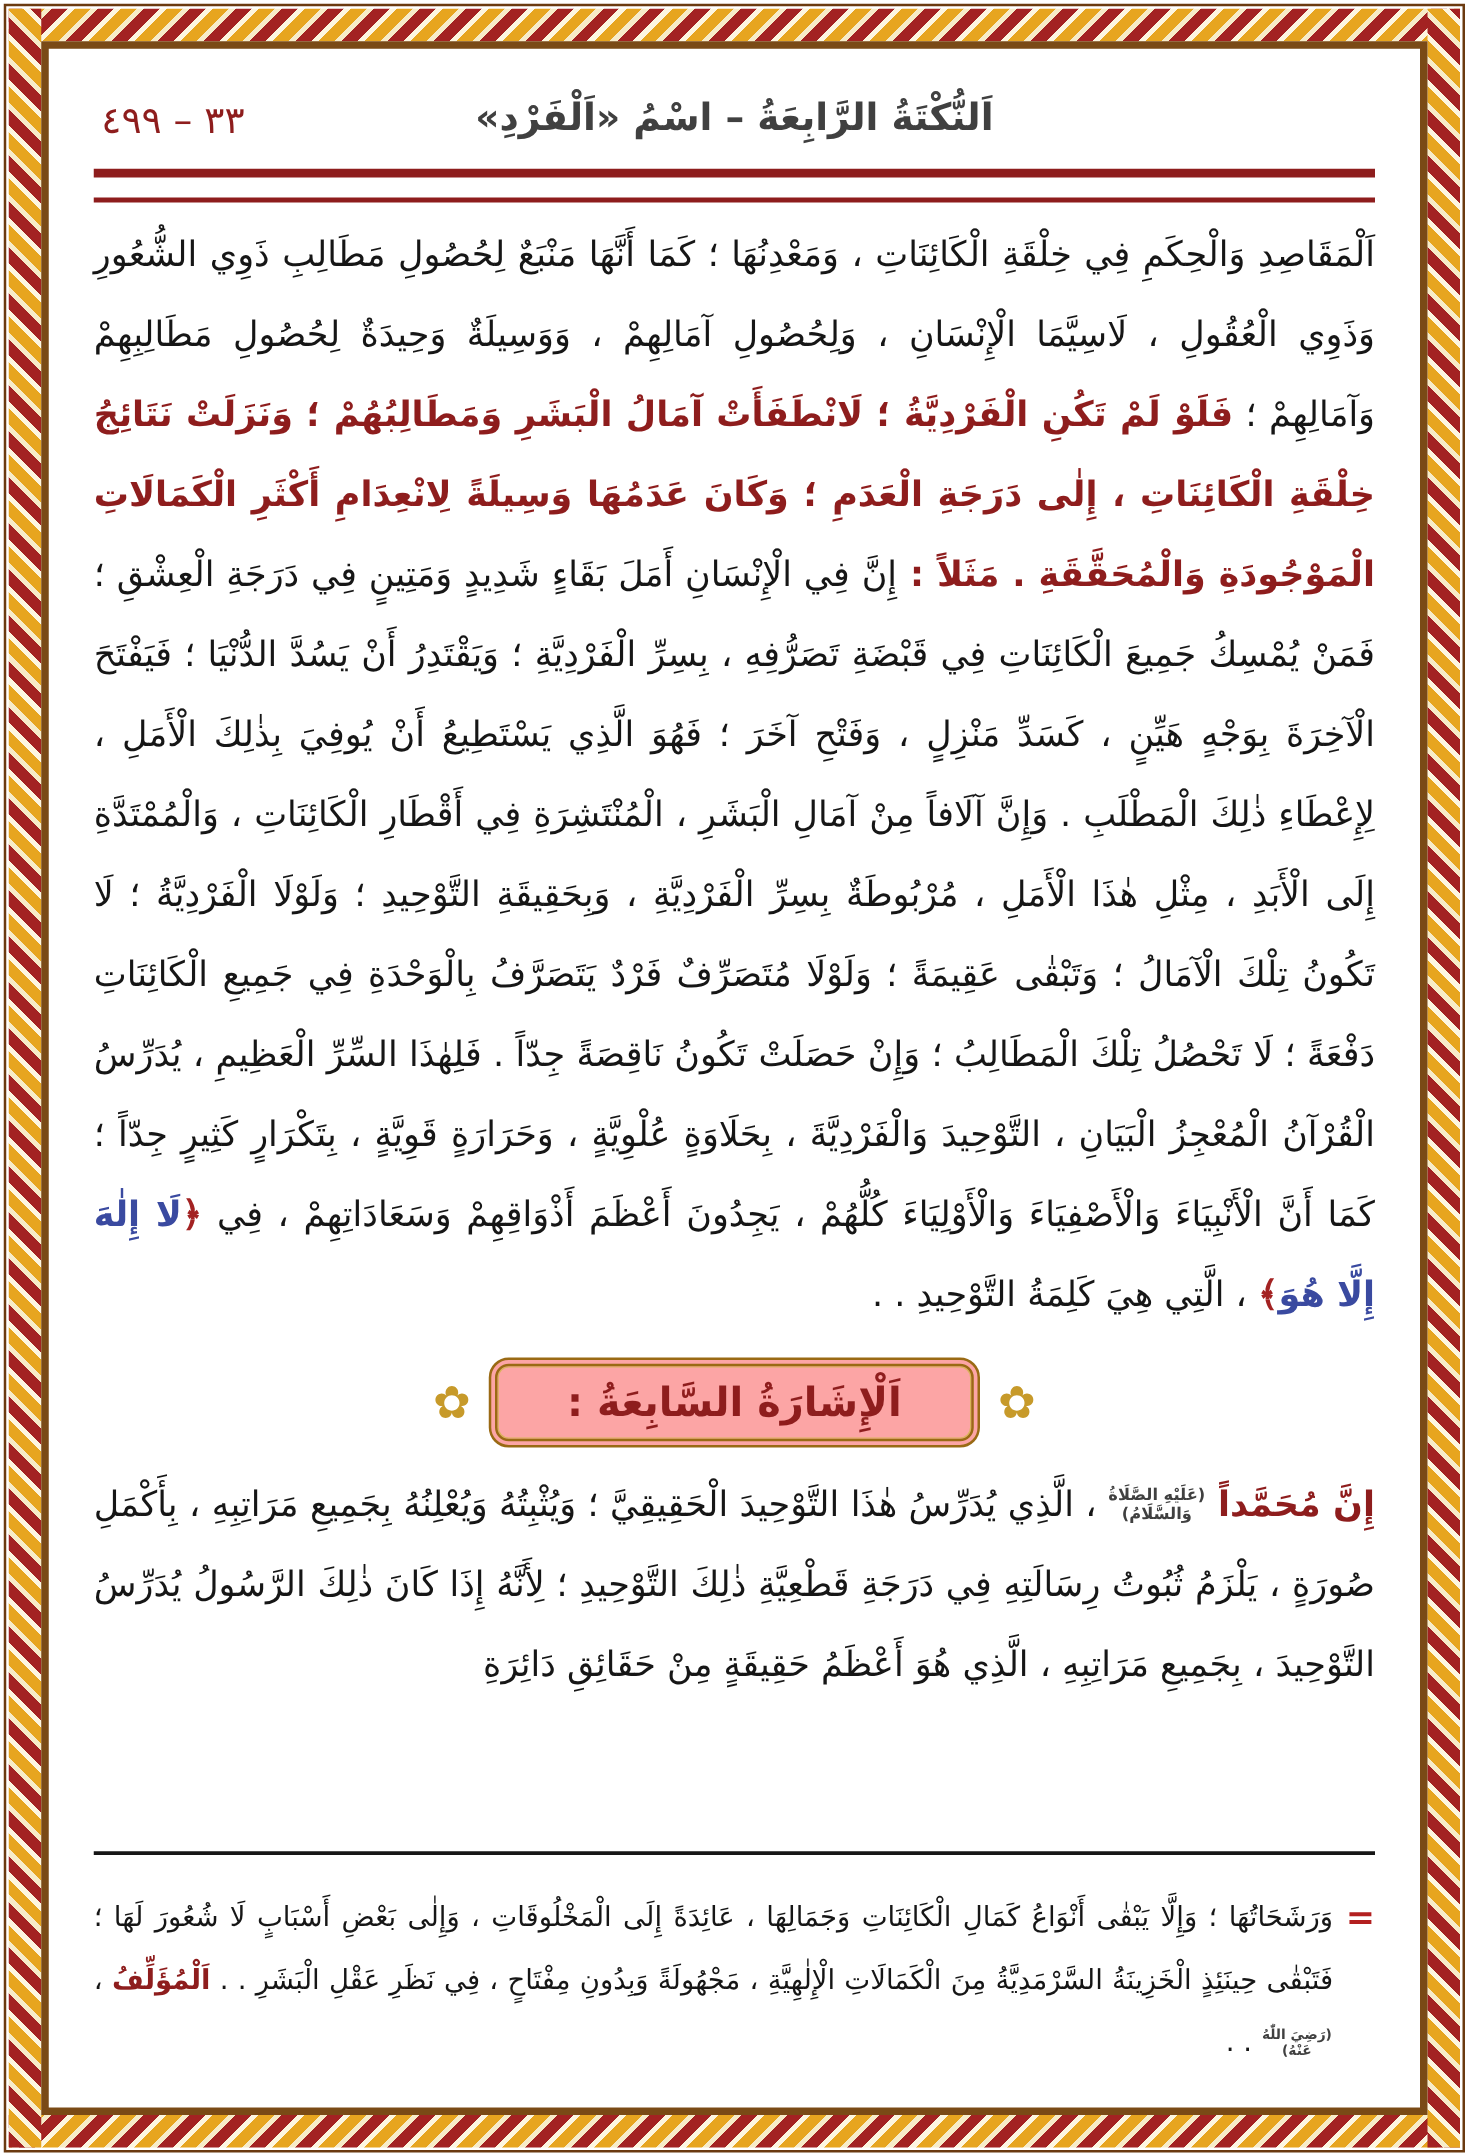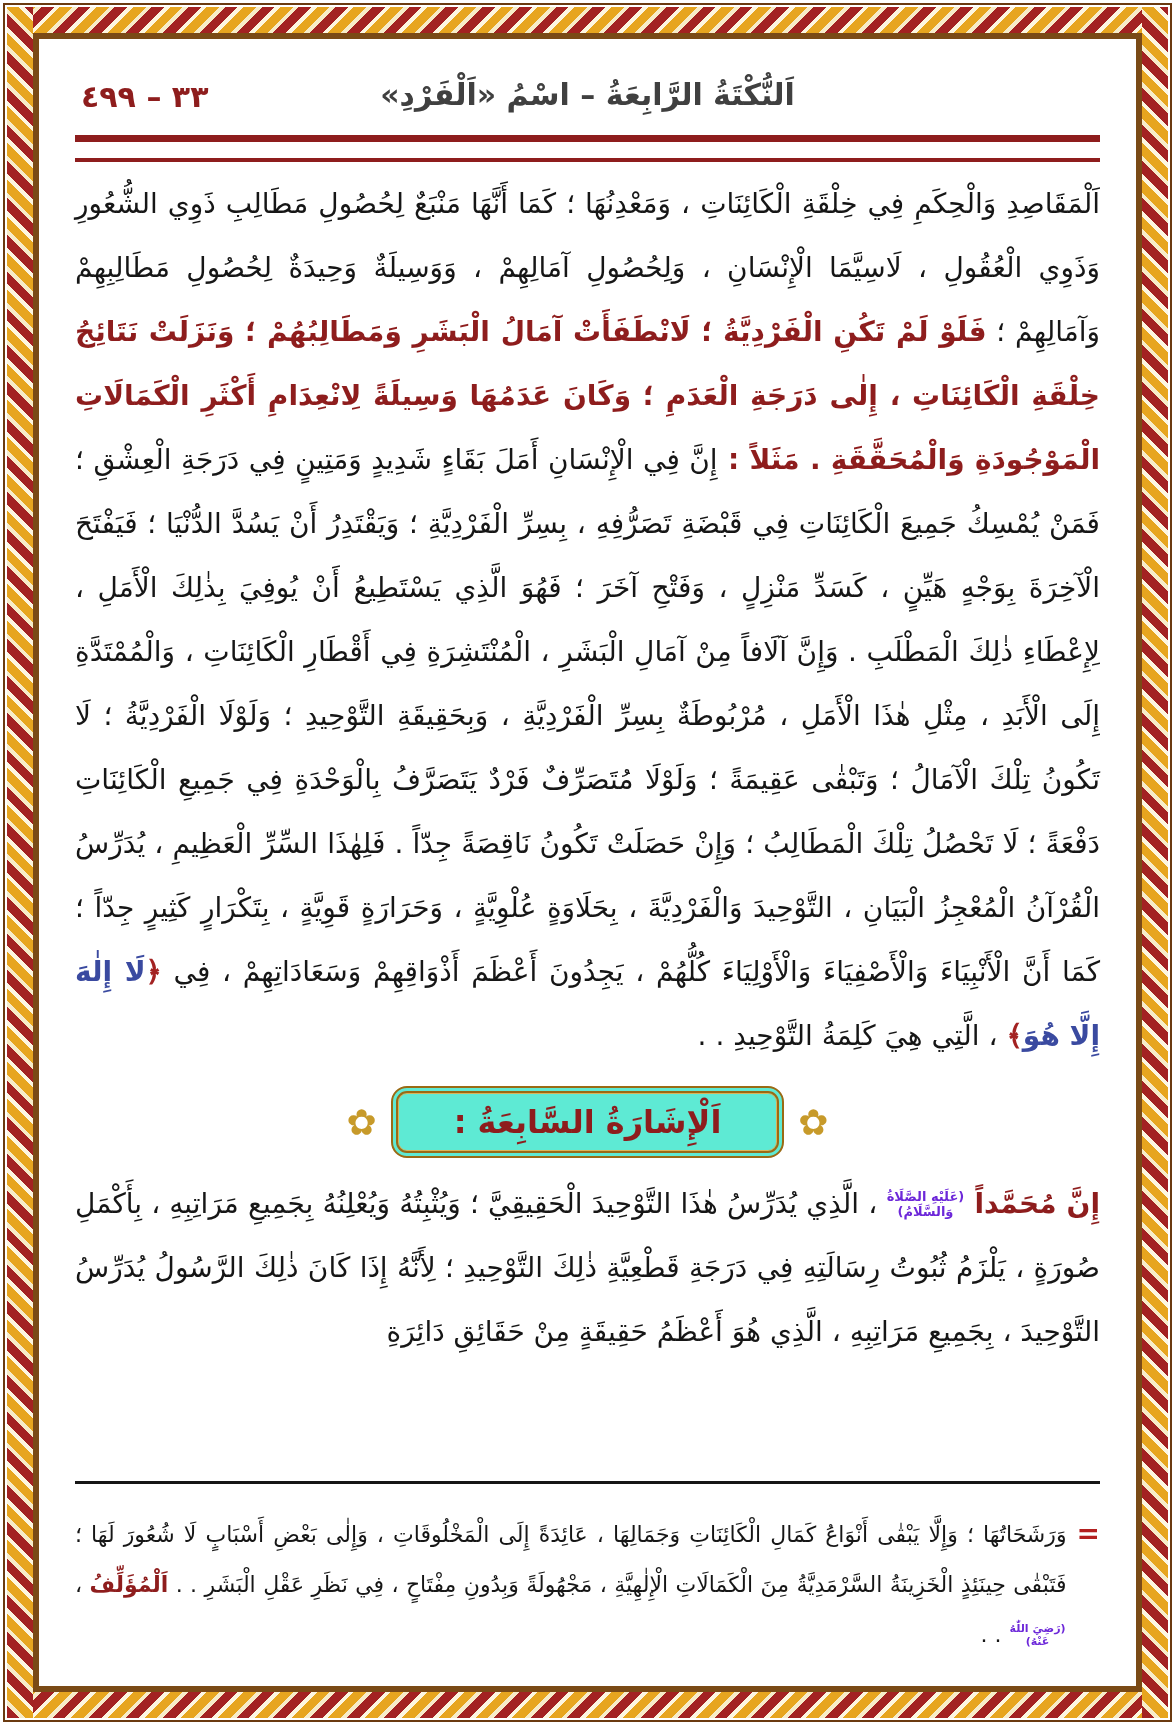--- a/index.html
+++ b/index.html
@@ -28,51 +28,51 @@
   .content{
     position:absolute;inset:39px;
     padding:38px 36px 26px 36px;
     display:flex;flex-direction:column;
     direction:rtl;
     box-sizing:border-box;
   }
   .hdr{position:relative;height:52px;flex:0 0 auto;}
   .hdr .pgnum{
     position:absolute;left:6px;top:2px;
-    color:#8e1d1d;font-weight:bold;font-size:30px;letter-spacing:2px;
+    color:#8e1d1d;font-weight:normal;font-size:30px;letter-spacing:2px;
   }
   .hdr .title{
     text-align:center;color:#404040;font-weight:bold;font-size:30px;
   }
   .dblrule{
     flex:0 0 auto;height:16px;margin:6px 0 10px 0;
     border-top:7px solid #8e1d1d;border-bottom:4px solid #8e1d1d;
   }
   .bodytext{
     flex:0 0 auto;
     font-size:28px;line-height:64px;color:#161616;
     text-align:justify;
   }
   .red{color:#8e1d1d;font-weight:bold;}
   .blue{color:#3a4aa0;font-weight:bold;}
   .bracket{color:#a32222;font-weight:bold;}
   .seal{
-    display:inline-block;color:#6d28d9;font-weight:bold;
+    display:inline-block;color:#404040;font-weight:bold;
     font-size:13px;line-height:1.15;text-align:center;
     width:78px;vertical-align:middle;white-space:normal;
   }
   .seal.small{width:58px;font-size:11px;}
   
   .cartouche-row{
     flex:0 0 auto;display:flex;align-items:center;justify-content:center;
     margin:18px 0 14px 0;
   }
   .cartouche{
     border:7px double #9a6a14;border-radius:16px;
-    padding:10px 56px;background:#5eead4;
+    padding:10px 56px;background:#fca5a5;
     color:#8e1d1d;font-weight:bold;font-size:32px;
     box-shadow:0 0 0 1px #d9b45a inset;
   }
   .flourish{color:#c79a2a;font-size:36px;margin:0 14px;}
   
   .fnsep{flex:0 0 auto;border-top:3px solid #161616;margin-top:auto;}
   .footnote{
     flex:0 0 auto;display:flex;align-items:flex-start;
     margin-top:26px;gap:10px;
   }

